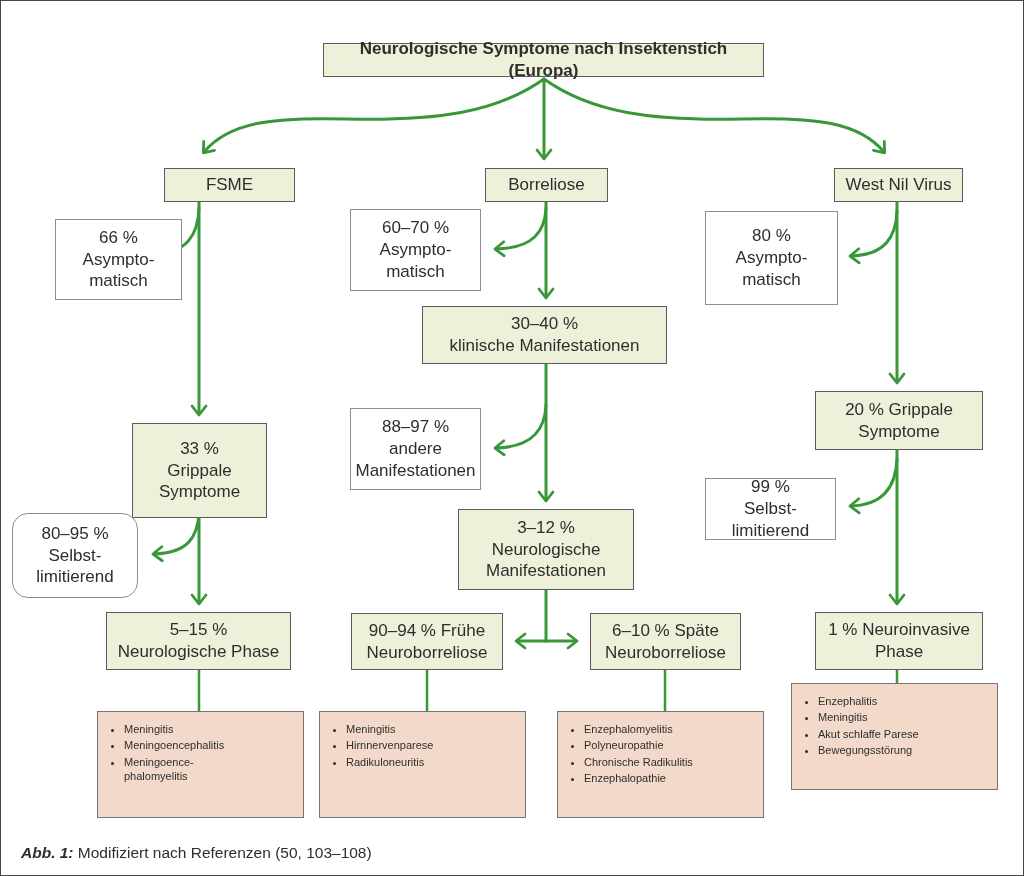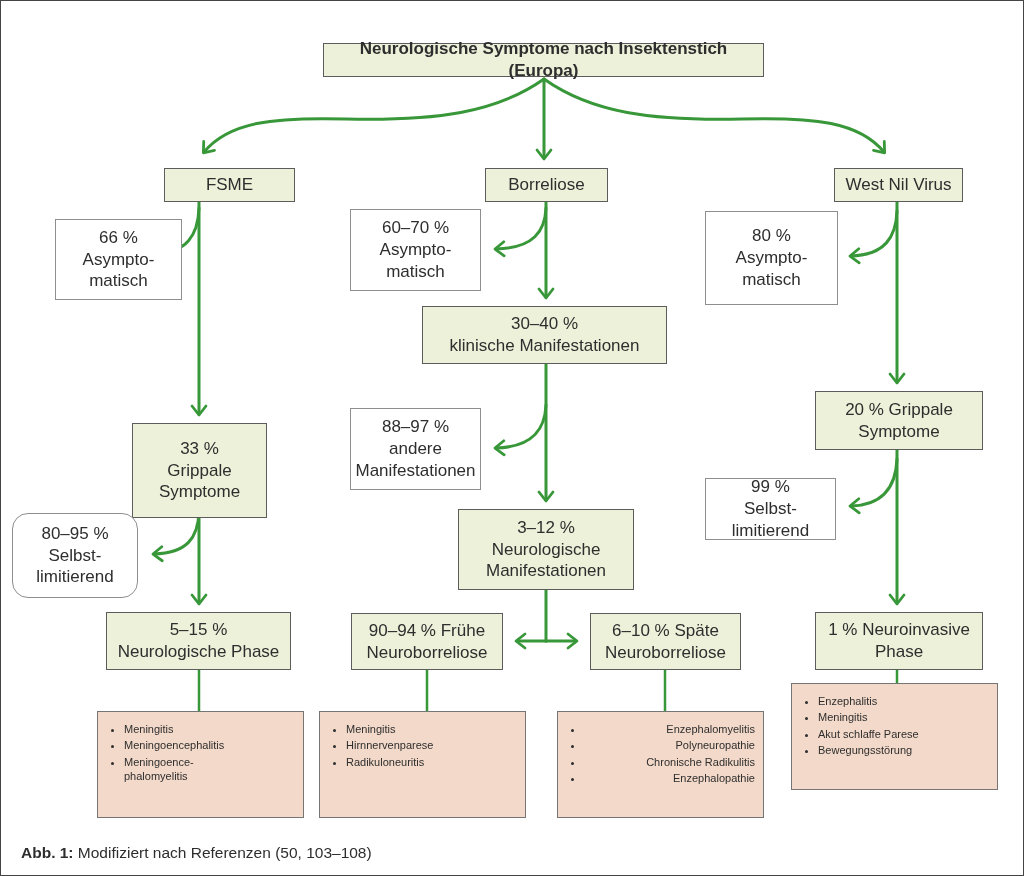--- a/index.html
+++ b/index.html
@@ -46,27 +46,27 @@
   #box-borr-other{left:349px;top:407px;width:131px;height:82px;}
   #box-fsme-self{left:11px;top:512px;width:126px;height:85px;border-radius:16px;}
   #box-borr-neuro{left:457px;top:508px;width:176px;height:81px;}
   #box-wnv-self{left:704px;top:477px;width:131px;height:62px;}
   #box-fsme-phase{left:105px;top:611px;width:185px;height:58px;}
   #box-borr-early{left:350px;top:612px;width:152px;height:57px;}
   #box-borr-late{left:589px;top:612px;width:151px;height:57px;}
   #box-wnv-phase{left:814px;top:611px;width:168px;height:58px;}
   #box-out-fsme{left:96px;top:710px;width:207px;height:107px;}
   #box-out-early{left:318px;top:710px;width:207px;height:107px;}
-  #box-out-late{left:556px;top:710px;width:207px;height:107px;text-align:right;}
+  #box-out-late{left:556px;top:710px;width:207px;height:107px;}
   #box-out-wnv{left:790px;top:682px;width:207px;height:107px;}
   #caption{
     position:absolute;left:20px;top:843px;
     font-size:15.5px;white-space:nowrap;
   }
-  #caption .cap-prefix{font-weight:bold;}
+  #caption .cap-prefix{font-weight:bold;font-style:italic;}
 </style>
 </head>
 <body>
 
 <div id="figure">
 
   <svg id="arrow-layer" viewBox="0 0 1024 876" xmlns="http://www.w3.org/2000/svg">
     <defs>
       <marker id="ah" markerWidth="24" markerHeight="24" refX="10" refY="11" orient="auto" markerUnits="userSpaceOnUse">
         <path d="M2,4 L11,11 L2,18" fill="none" stroke="#389738" stroke-width="2.8" stroke-linecap="round" stroke-linejoin="round"></path>

